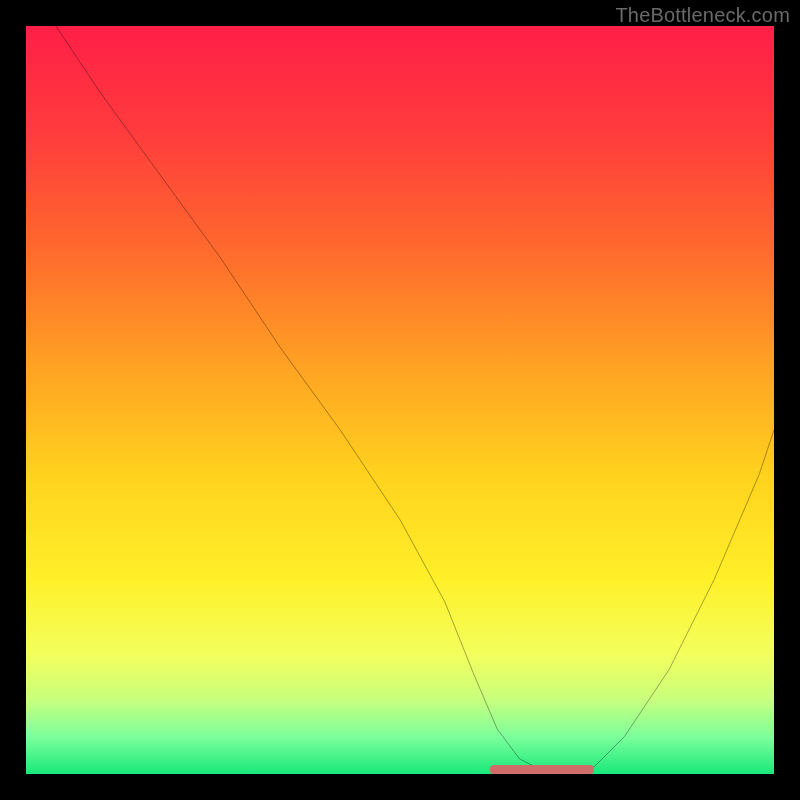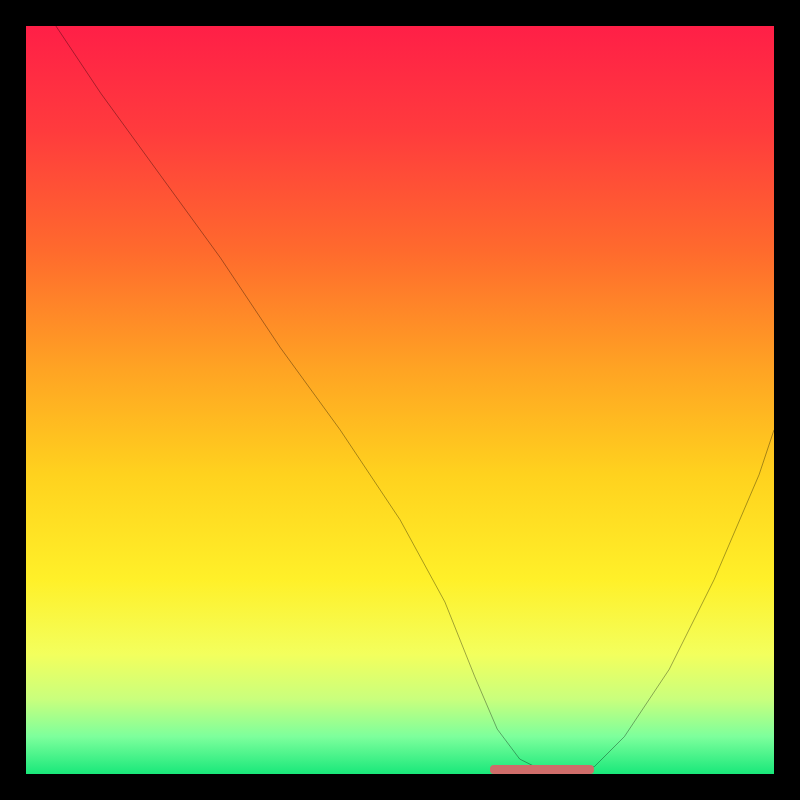--- a/index.html
+++ b/index.html
@@ -73,14 +73,15 @@
     </svg>
 
     <svg class="curve-svg" viewBox="0 0 100 100" preserveAspectRatio="none">
       <path id="curve-path" d="M4.00 0.00 L10.00 9.00 L18.00 20.00 L26.00 31.00 L34.00 43.00 L42.00 54.00 L50.00 66.00 L56.00 77.00 L60.00 87.00 L63.00 94.00 L66.00 98.00 L70.00 100.00 L73.00 100.00 L76.00 99.00 L80.00 95.00 L86.00 86.00 L92.00 74.00 L98.00 60.00 L100.00 54.00" fill="none" stroke="#000000" stroke-width="0.35" vector-effect="non-scaling-stroke"></path>
     </svg>
 
     <div id="min-marker" class="marker" style="left: 463.76px; top: 739px; width: 104.72px; height: 9px; background: rgb(207, 109, 106);"></div>
 
   </div>
 
+  <div class="watermark">TheBottleneck.com</div>
 
 </div>
 
 </body></html>

